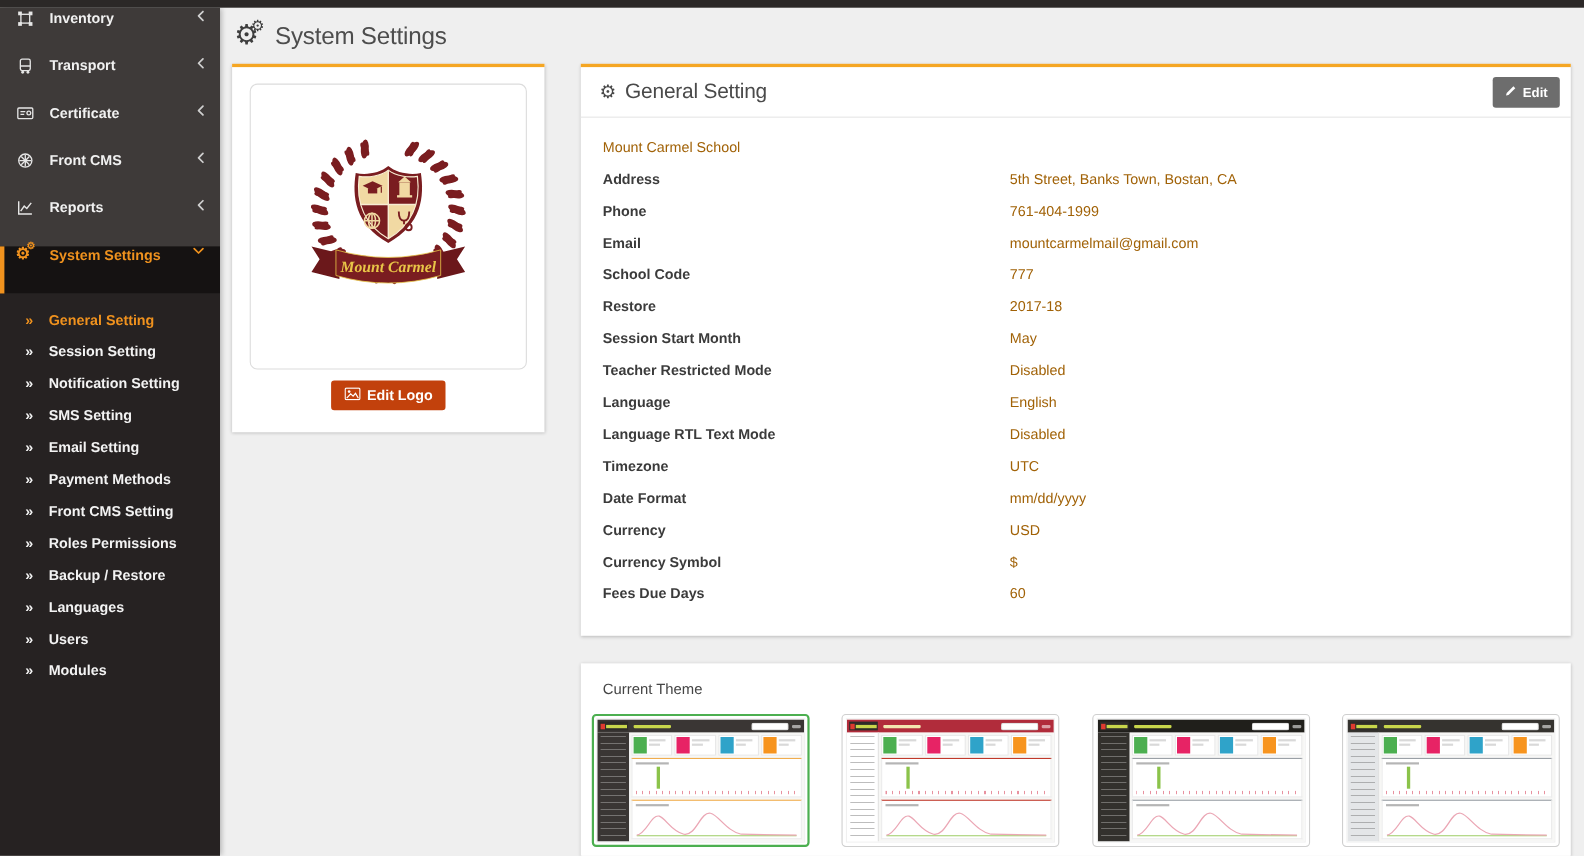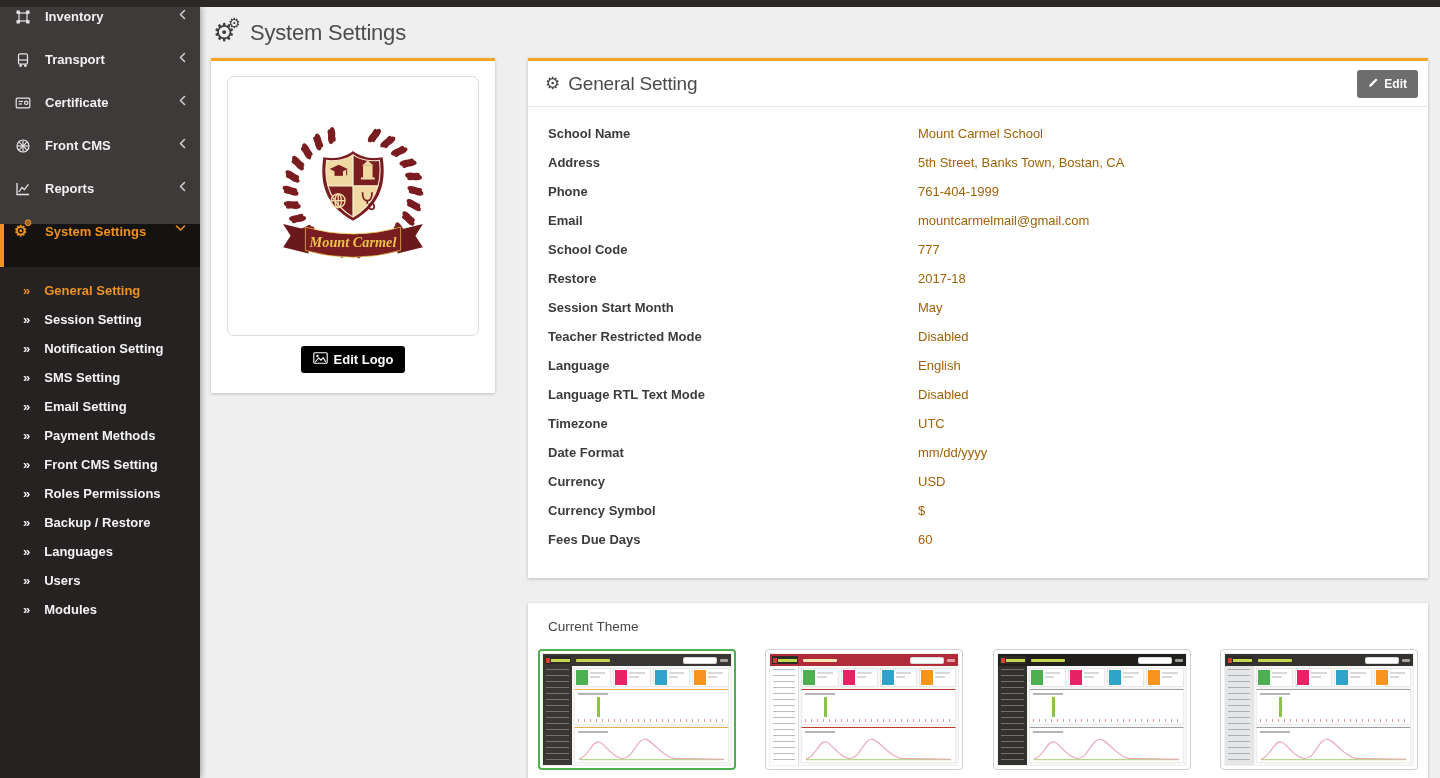--- a/index.html
+++ b/index.html
@@ -43,21 +43,21 @@
   .page-title h1{margin:0;font-size:22px;font-weight:normal;letter-spacing:-.2px;}
 
   .card{background:#fff;box-shadow:0 1px 3px rgba(0,0,0,.22);}
   .topbordered{border-top:3px solid #f5a623;}
 
   
   .logo-card{position:absolute;left:11px;top:51px;width:284px;height:332px;}
   .logo-box{margin:15px 16px 10px 16px;height:258px;border:1px solid #dcdcdc;border-radius:7px;
             display:flex;align-items:center;justify-content:center;background:#fff;}
   .edit-logo-btn{display:flex;align-items:flex-start;gap:6px;margin:0 auto;border:none;cursor:pointer;
-                 background:#000000;color:#fff;font-family:inherit;font-size:13px;font-weight:bold;
+                 background:#c2410c;color:#fff;font-family:inherit;font-size:13px;font-weight:bold;
                  padding:6px 12px;border-radius:3px;}
 
   
   .general-card{position:absolute;left:328px;top:51px;width:900px;height:520px;box-sizing:border-box;}
   .gc-header{height:45px;display:flex;align-items:center;padding:0 10px 0 17px;border-bottom:1px solid #e6e6e6;}
   .gc-header .gc-gear{font-size:17px;color:#474747;margin-right:8px;line-height:1;}
   .gc-header h2{margin:0;font-size:19px;font-weight:normal;color:#4a4a4a;letter-spacing:-.2px;}
   .edit-btn{margin-left:auto;display:flex;align-items:center;gap:5px;border:none;cursor:pointer;
             background:#6d6d6d;color:#fff;font-family:inherit;font-size:12px;font-weight:bold;
             padding:7px 11px;border-radius:3px;}
@@ -391,21 +391,20 @@
           <span>
             <svg width="11" height="11" viewBox="0 0 12 12">
                 <path d="M1.2,10.8 L1.9,8.3 L8.6,1.6 L10.4,3.4 L3.7,10.1 Z" fill="#fff"></path>
               </svg>
           </span>
           <span>Edit</span>
         </button>
       </div>
       <div class="fields" id="fields-root">
           <div class="field-row">
-    <div class="field-label">School Name</div>
     <div class="field-value">Mount Carmel School</div>
   </div>
           <div class="field-row">
     <div class="field-label">Address</div>
     <div class="field-value">5th Street, Banks Town, Bostan, CA</div>
   </div>
           <div class="field-row">
     <div class="field-label">Phone</div>
     <div class="field-value">761-404-1999</div>
   </div>

